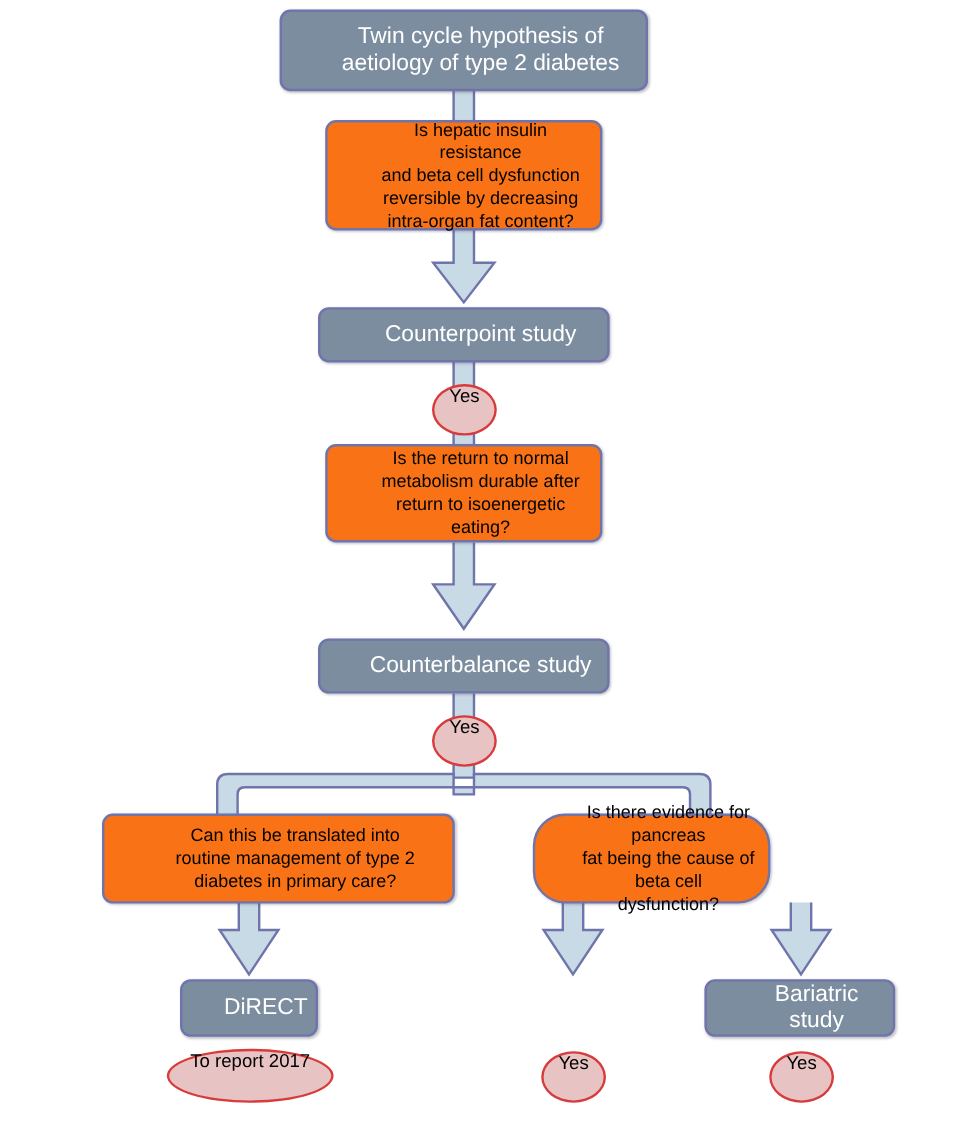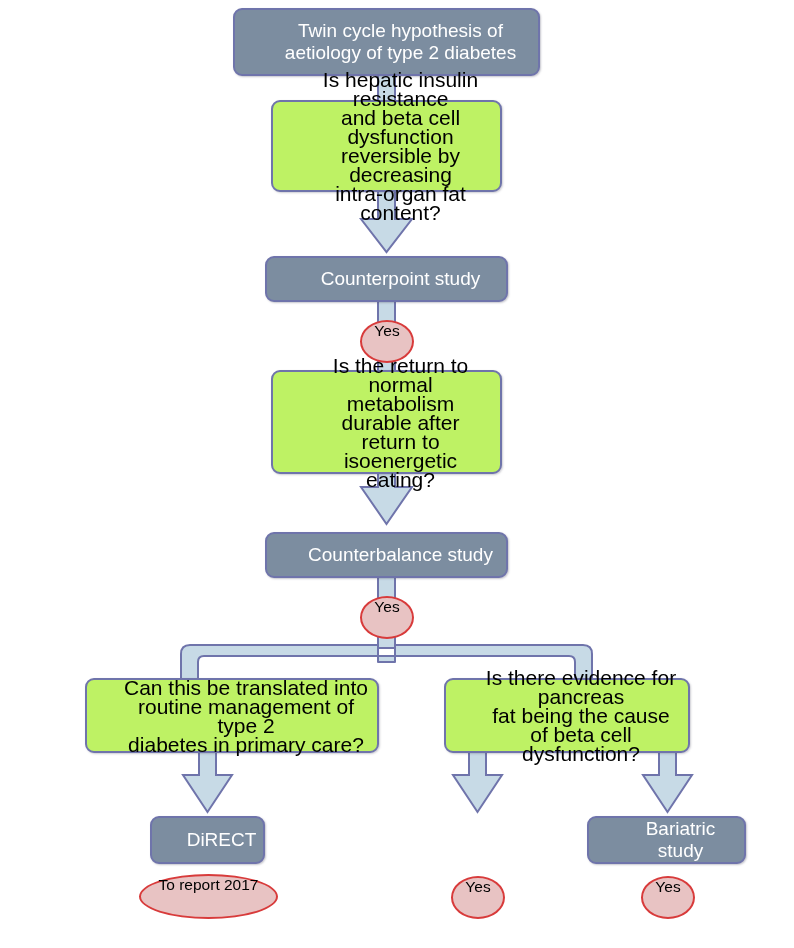--- a/index.html
+++ b/index.html
@@ -39,23 +39,23 @@
   }
   .node-dark {
     background: #7c8da0;
     color: #ffffff;
     font-size: 19px;
     line-height: 22px;
     font-weight: normal;
     box-shadow: 1px 1px 2px rgba(90,90,110,0.35);
   }
   .node-light {
-    background: #bef264;
+    background: #f97316;
     color: #000000;
-    font-size: 21px;
+    font-size: 15px;
     line-height: 19px;
     box-shadow: 1px 1px 2px rgba(90,90,110,0.30);
   }
   .node-light .txt, .node-dark .txt {
     padding: 0 8px;
     white-space: pre-line;
   }
   .pill {
     position: absolute;
     box-sizing: border-box;
@@ -125,41 +125,41 @@
   </div>
 
   <div class="node node-dark" style="left:265px; top:256px; width:243px; height:46px;justify-content:center;">
     <span class="txt">Counterpoint study</span>
   </div>
 
   <div class="pill" style="left:360px; top:320px; width:54px; height:43px;">
     <span>Yes</span>
   </div>
 
-  <div class="node node-light" style="left:271px; top:370px; width:231px; height:104px;">
+  <div class="node node-light" style="left:271px; top:370px; width:231px; height:82px;">
     <span class="txt">Is the return to normal
 metabolism durable after
 return to isoenergetic eating?</span>
   </div>
 
   <div class="node node-dark" style="left:265px; top:532px; width:243px; height:46px;">
     <span class="txt">Counterbalance study</span>
   </div>
 
   <div class="pill" style="left:360px; top:596px; width:54px; height:43px;">
     <span>Yes</span>
   </div>
 
   <div class="node node-light" style="left:85px; top:678px; width:294px; height:75px;">
     <span class="txt">Can this be translated into
 routine management of type 2
 diabetes in primary care?</span>
   </div>
 
-  <div class="node node-light" style="left:444px; top:678px; width:246px; height:75px;">
+  <div class="node node-light" style="left:444px; top:678px; width:198px; height:75px;border-radius:27px;">
     <span class="txt">Is there evidence for pancreas
 fat being the cause of beta cell
 dysfunction?</span>
   </div>
 
   <div class="node node-dark" style="left:150px; top:816px; width:115px; height:48px;">
     <span class="txt">DiRECT</span>
   </div>
 
 

